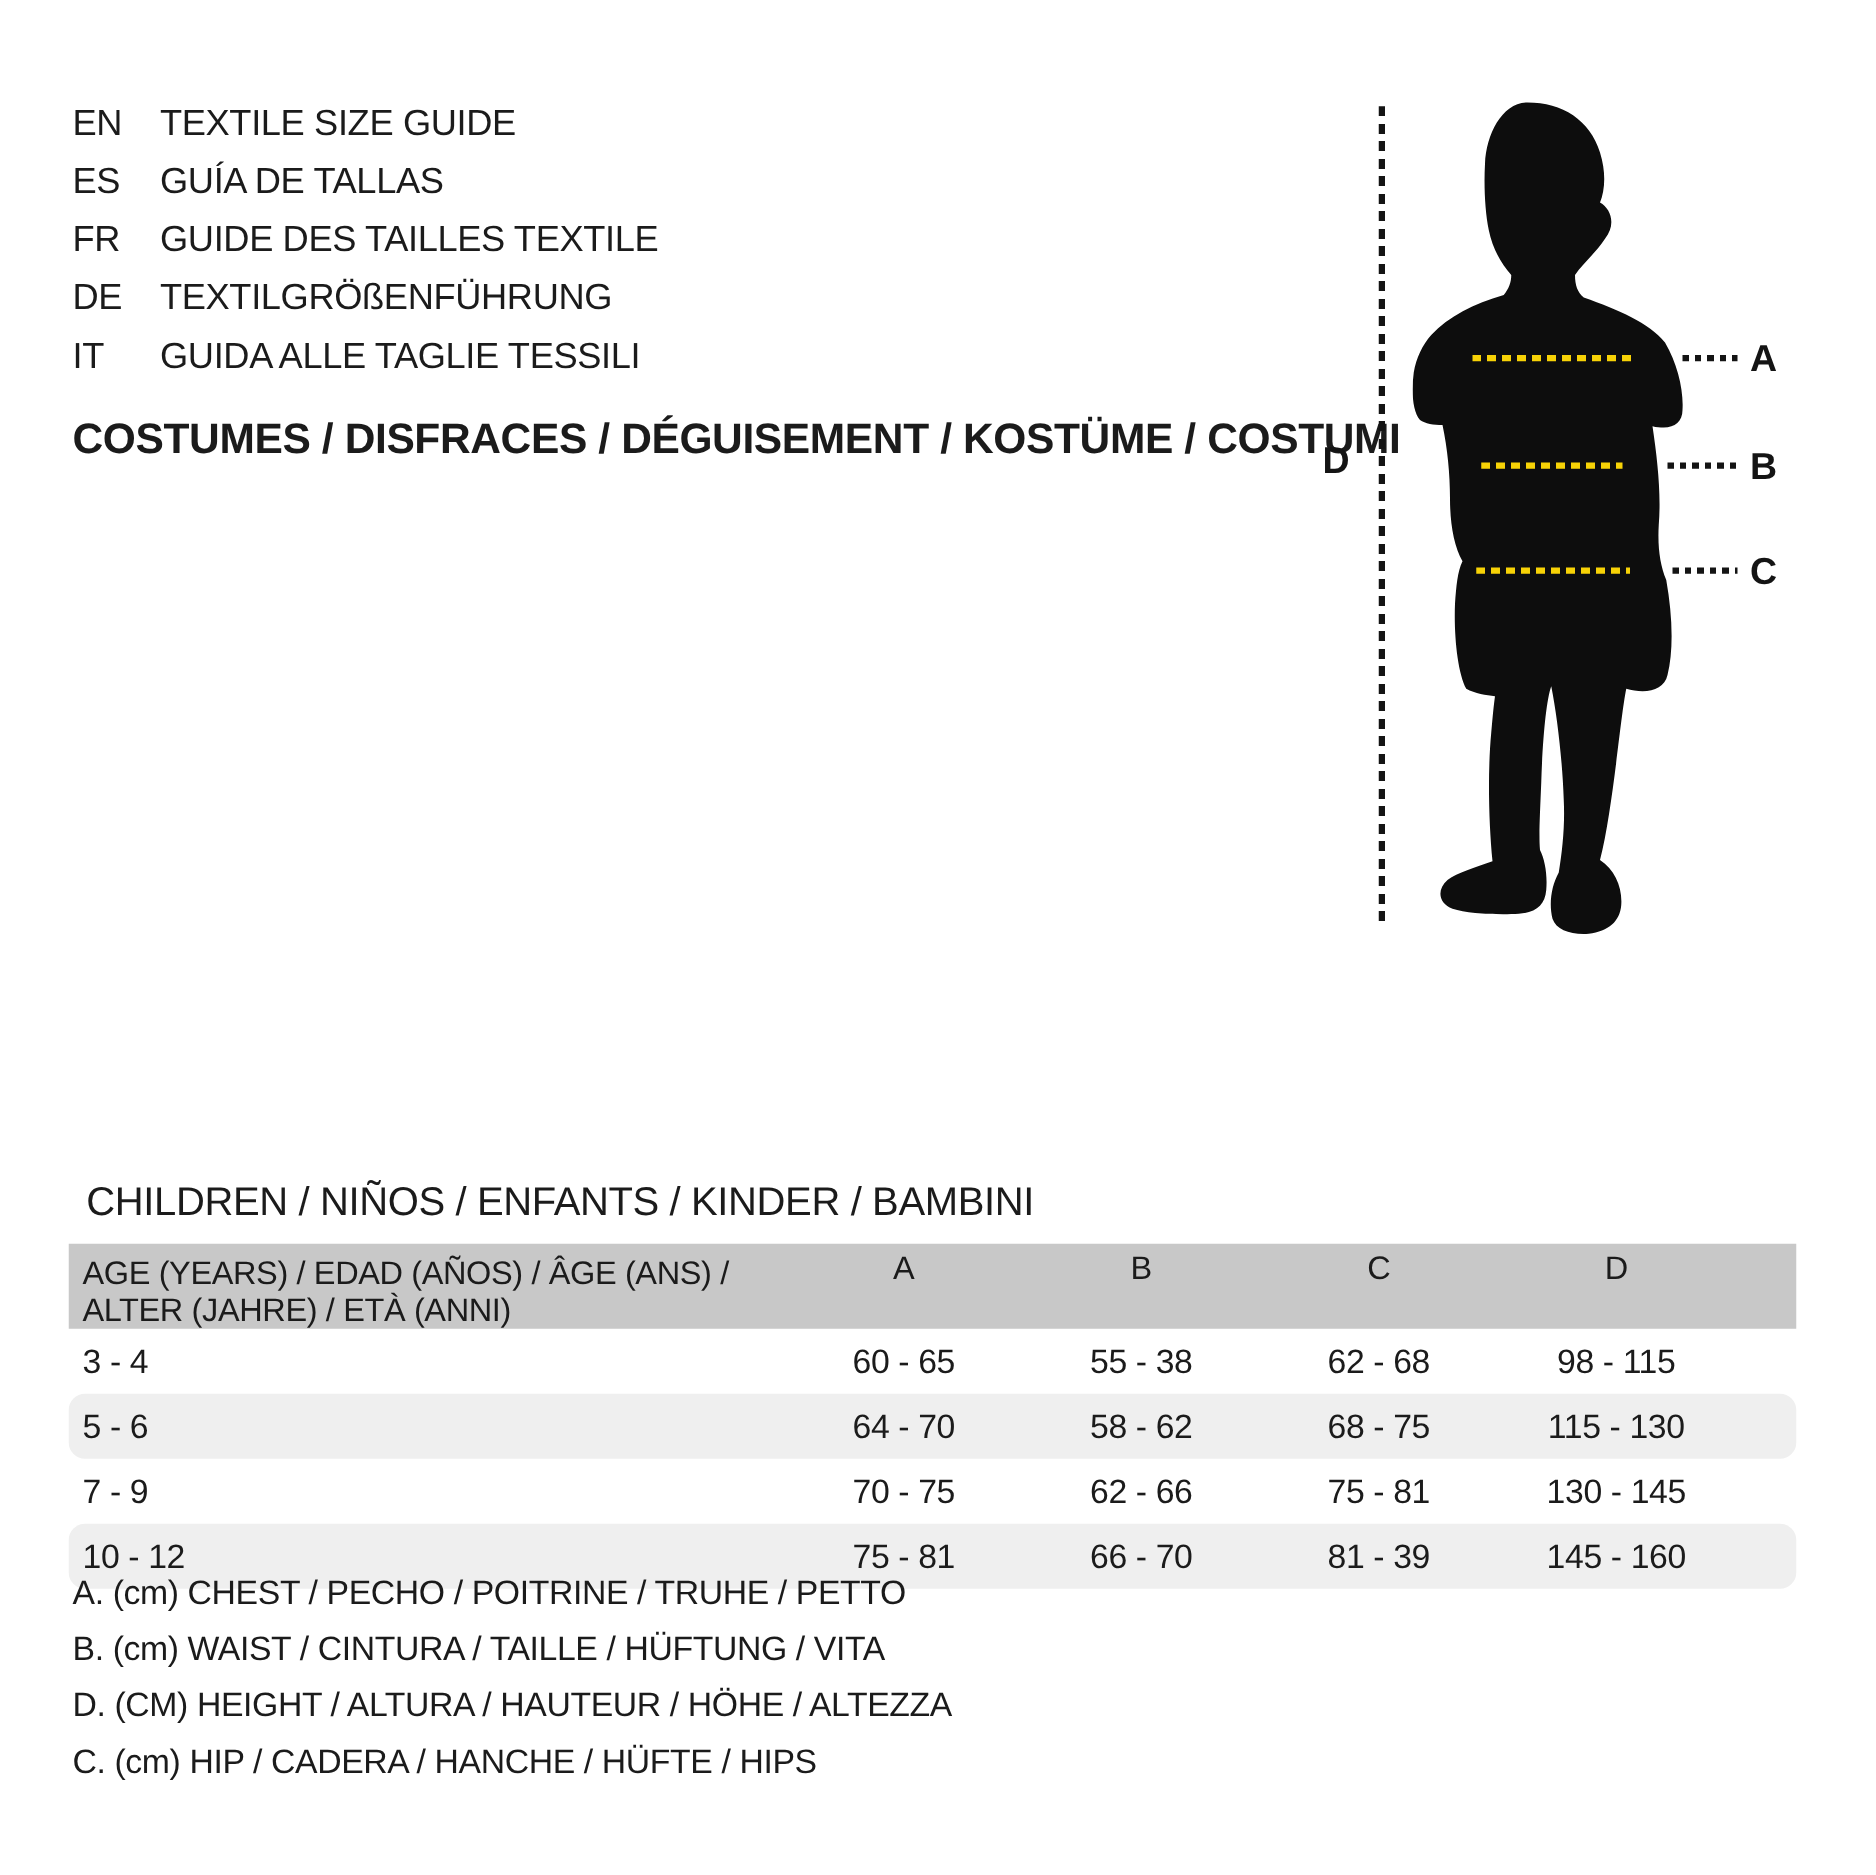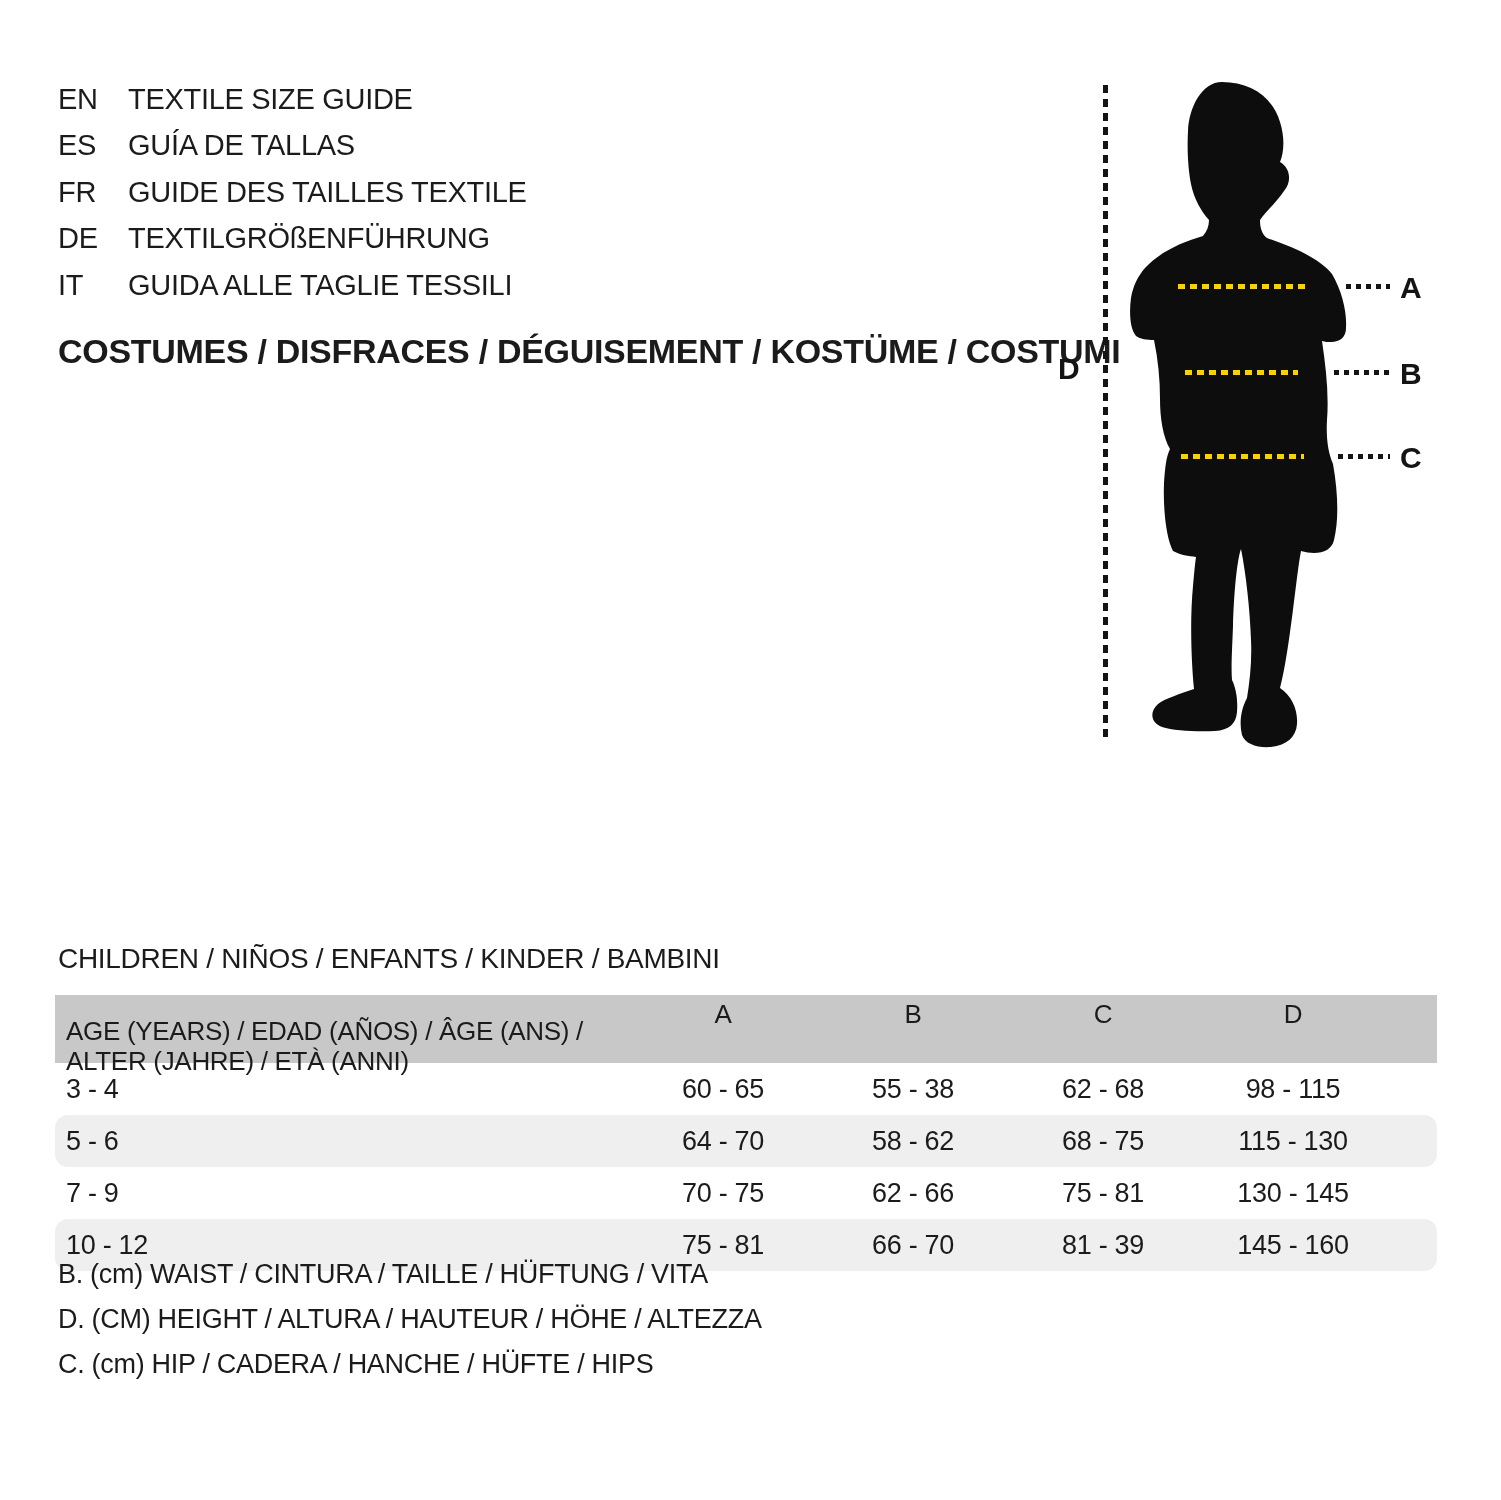--- a/index.html
+++ b/index.html
@@ -43,28 +43,28 @@
   .ml-b { left:1185px; top:370px; width:113px; }
   .ml-c { left:1181px; top:454px; width:123px; }
 
   .cl { position:absolute; height:5px;
     background:repeating-linear-gradient(90deg,#141414 0 5px,transparent 5px 10px); }
   .cl-a { left:1346px; top:284px; width:44px; }
   .cl-b { left:1334px; top:370px; width:56px; }
   .cl-c { left:1338px; top:454px; width:52px; }
 
   
-  .section-title { position:absolute; left:58px; top:943px; font-size:28px; }
+  .section-title { position:absolute; left:69px; top:943px; font-size:32px; }
 
   .size-table { position:absolute; left:55px; top:995px; width:1382px; font-size:27px; }
   .t-head {
     display:grid; grid-template-columns:573px 190px 190px 190px 190px;
     background:#c8c8c8; height:68px;
   }
-  .t-head .label-cell { padding:21px 0 0 11px; font-size:26px; line-height:30px; }
+  .t-head .label-cell { padding:8px 0 0 11px; font-size:26px; line-height:30px; }
   .t-head .num-cell { text-align:center; padding-top:4px; font-size:26px; line-height:30px; }
   .t-row {
     display:grid; grid-template-columns:573px 190px 190px 190px 190px;
     height:52px; align-items:center;
   }
   .t-row.striped { background:#efefef;border-radius:13px; }
   .t-row .label-cell { padding-left:11px; }
   .t-row .num-cell { text-align:center; }
 
   
@@ -204,18 +204,19 @@
     <div class="t-row striped">
       <div class="label-cell">10 - 12</div>
       <div class="num-cell">75 - 81</div>
       <div class="num-cell">66 - 70</div>
       <div class="num-cell">81 - 39</div>
       <div class="num-cell">145 - 160</div>
     </div>
   </div>
 
   <div class="legend">
+    <div class="legend-line">A. (cm) CHEST / PECHO / POITRINE / TRUHE / PETTO</div>
     <div class="legend-line">B. (cm) WAIST / CINTURA / TAILLE / HÜFTUNG / VITA</div>
     <div class="legend-line">D. (CM) HEIGHT / ALTURA / HAUTEUR / HÖHE / ALTEZZA</div>
     <div class="legend-line">C. (cm) HIP / CADERA / HANCHE / HÜFTE / HIPS</div>
   </div>
 
 </div>
 
 </body></html>

